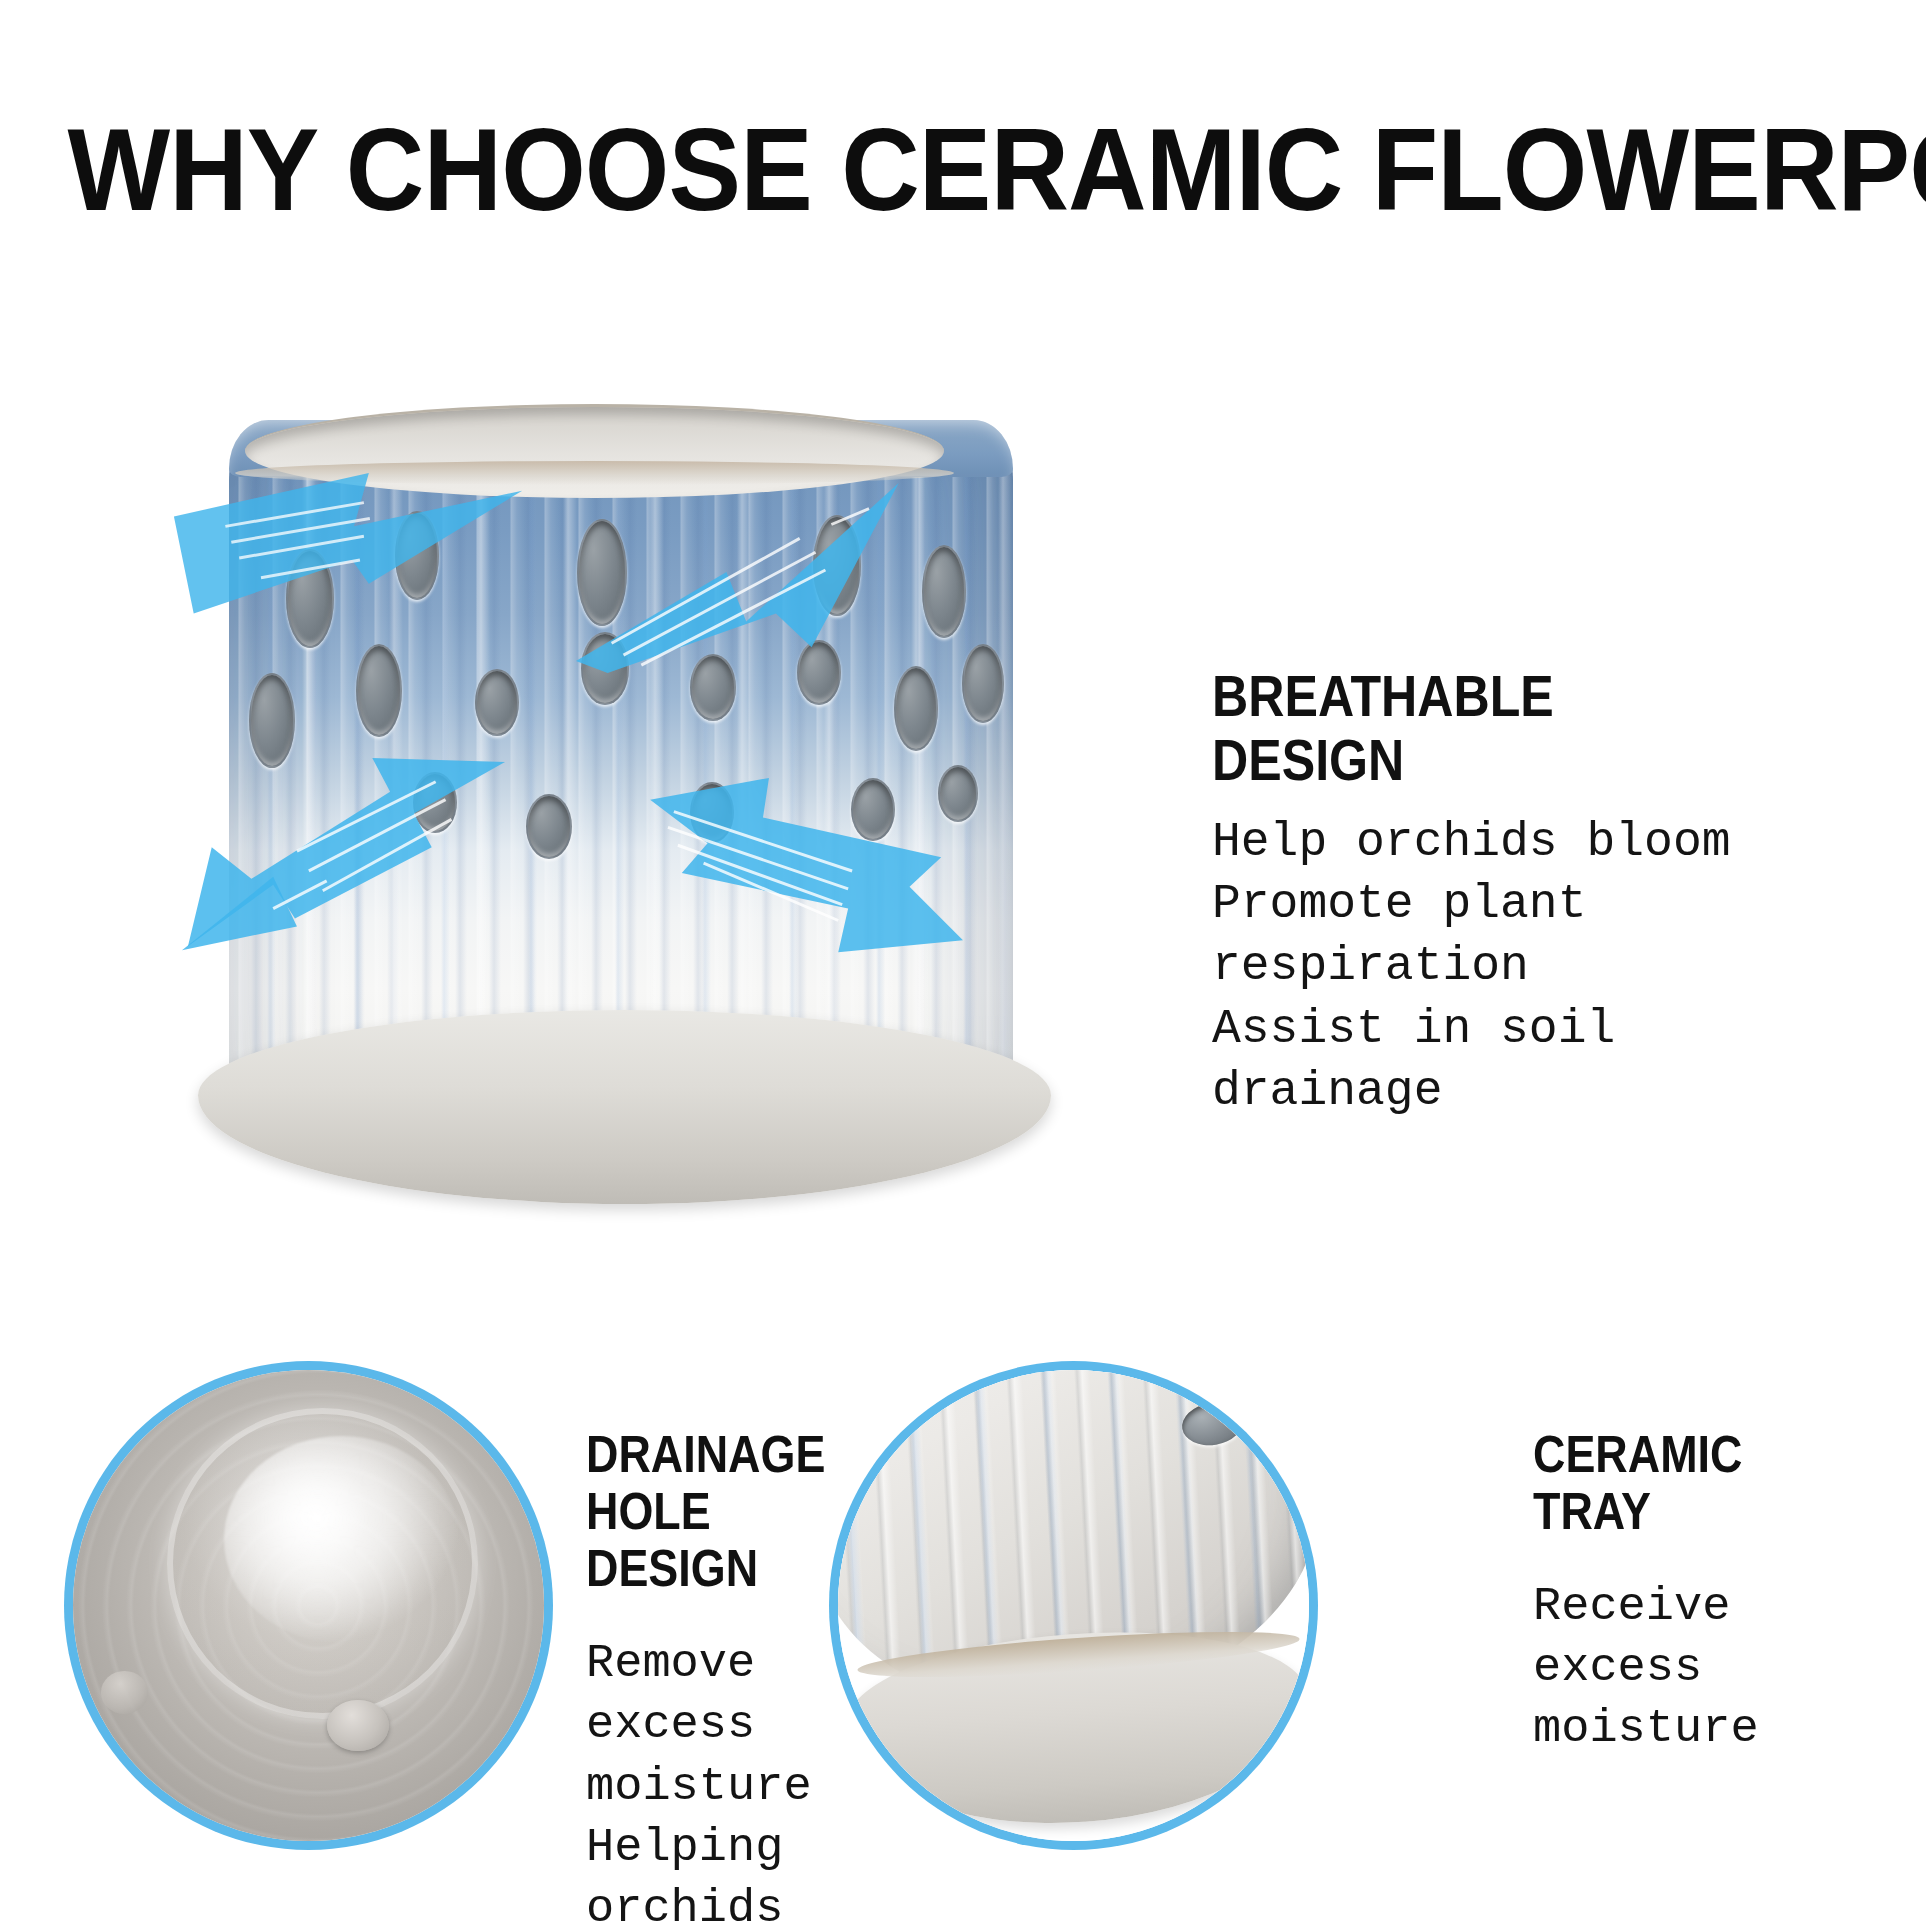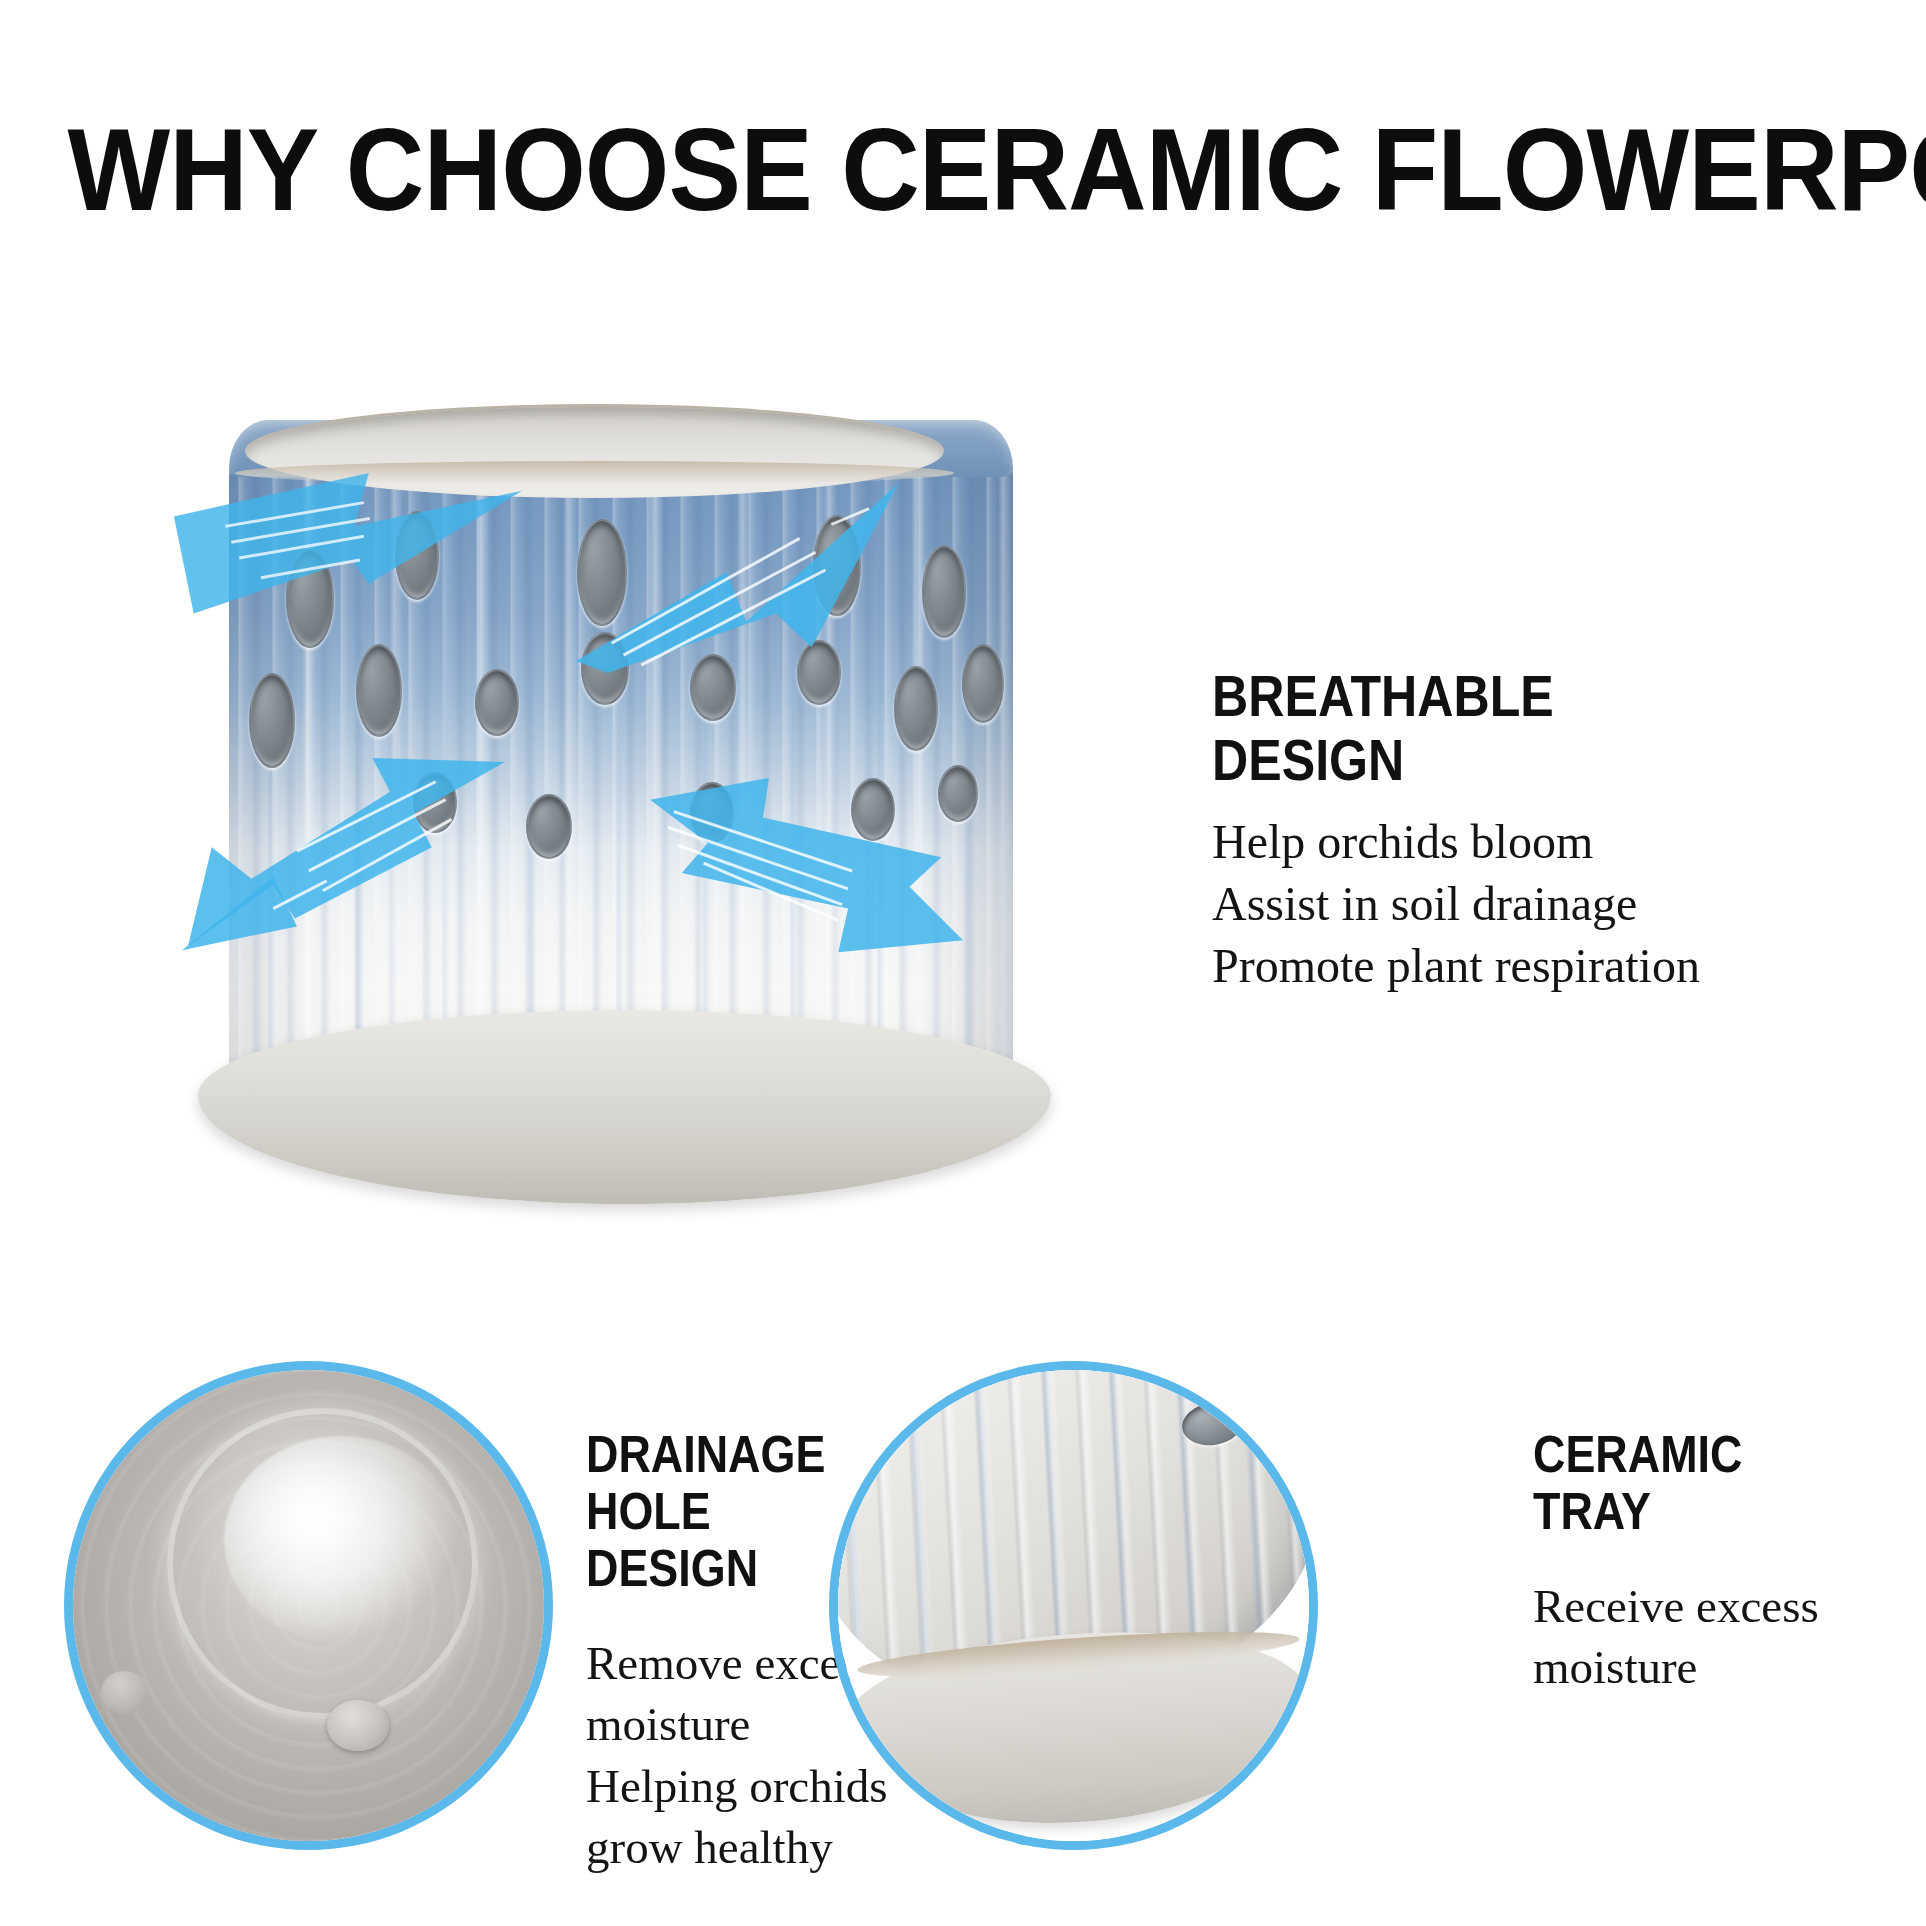--- a/index.html
+++ b/index.html
@@ -32,21 +32,21 @@
   .heading{
     font-family:"Liberation Sans Narrow","Liberation Sans",sans-serif;
     font-weight:bold;
     color:#111111;
     letter-spacing:0px;
     transform:scaleX(0.88);
     transform-origin:left top;
     line-height:1.12;
   }
   .body-text{
-    font-family:Liberation Serif, serif;
+    font-family:Liberation Mono, monospace;
     font-weight:normal;
     color:#141414;
     line-height:1.30;
   }
 
   
   .blk-breathable{position:absolute;left:1180px;top:665px;width:614px;margin-left:32px;}
   .blk-breathable .heading{font-size:57px;}
   .blk-breathable .body-text{font-size:48px;margin-top:18px;}
 
@@ -356,22 +356,22 @@
         <path d="M34 74 L200 134"></path>
           <path d="M60 92 L196 150"></path>
       </g>
     </svg>
   </div>
 
   <div class="blk-breathable">
     <div class="heading">BREATHABLE DESIGN</div>
     <div class="body-text">
       <div>Help orchids bloom</div>
+      <div>Promote plant respiration</div>
       <div>Assist in soil drainage</div>
-      <div>Promote plant respiration</div>
     </div>
   </div>
 
   <div class="circle-wrap c-left">
     <div class="circle-inner underside">
       <div class="swirl"></div>
       <div class="ring"></div>
       <div class="glaze"></div>
       <div class="foot"></div>
       <div class="foot2"></div>

